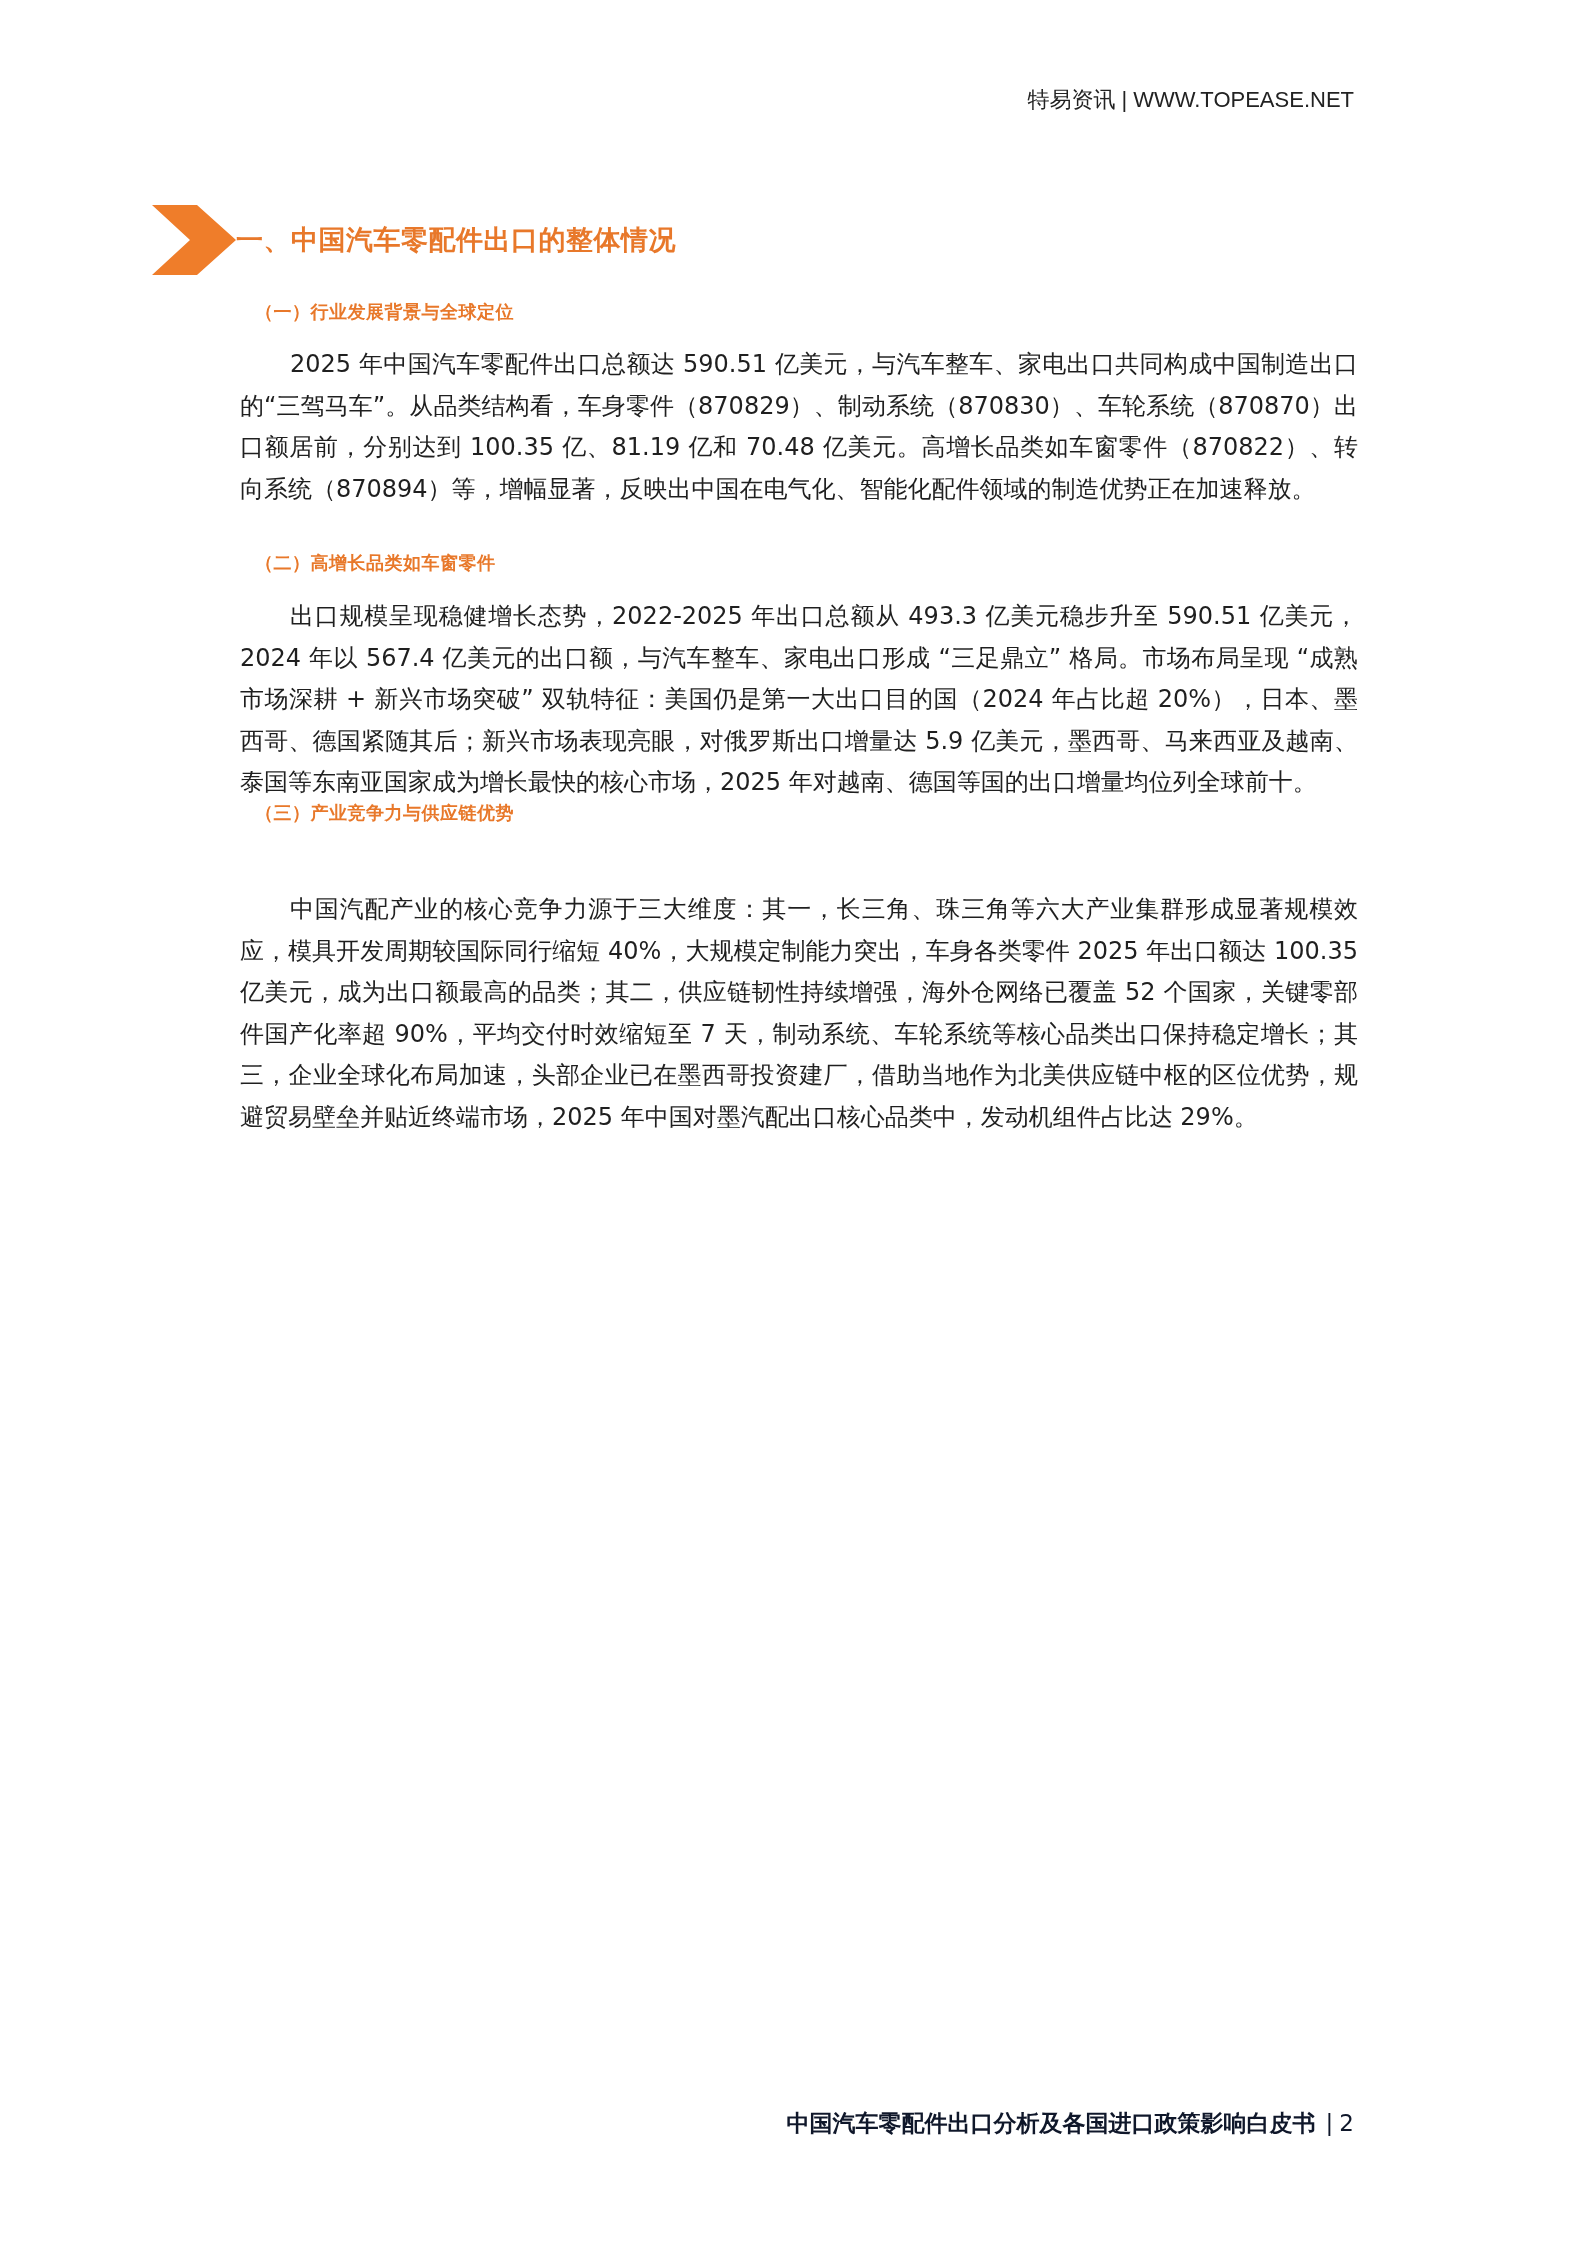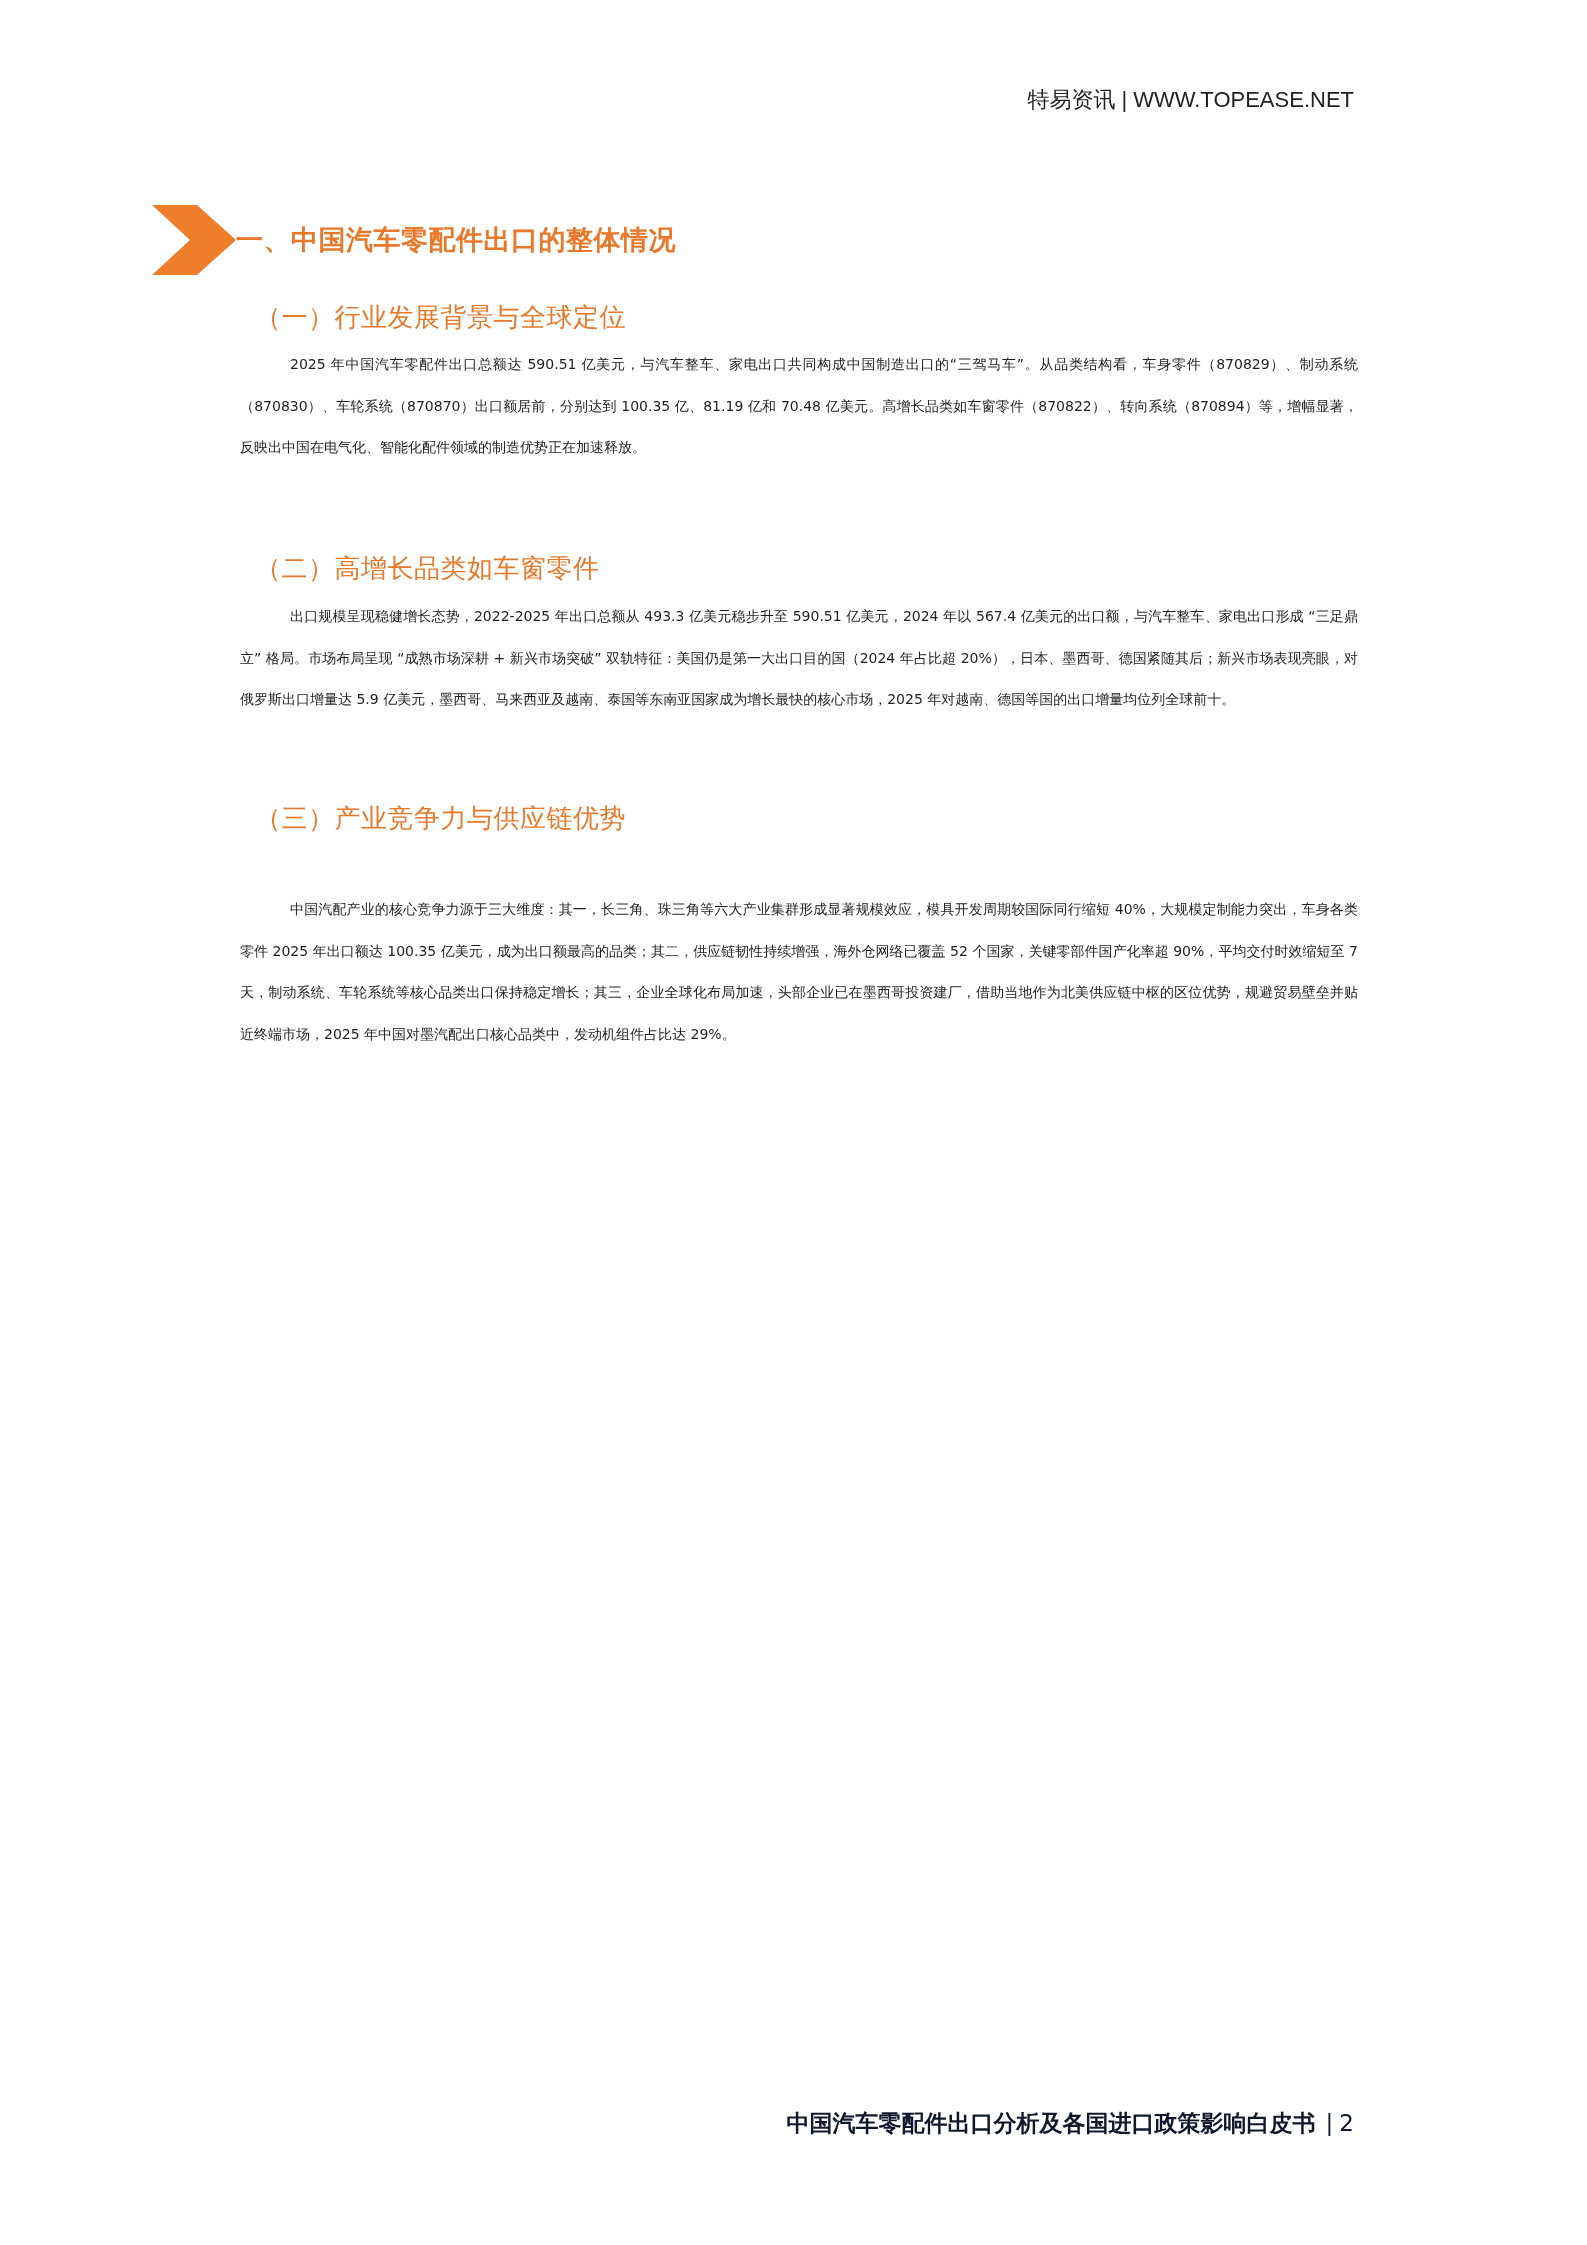--- a/index.html
+++ b/index.html
@@ -18,26 +18,26 @@
       position: absolute; left: 152px; top: 205px; height: 70px;
       display: flex; align-items: center; justify-content: space-between;
     }
     .chevron { width: 84px; height: 70px; display: block; }
     .h1-title {
       font-size: 27px; font-weight: bold; color: #e8782a; margin-left: 0px;
       letter-spacing: 0.5px;
     }
     .h2 {
       position: absolute; left: 255px;
-      font-size: 26px; font-weight: normal; color: #e8782a;
+      font-size: 18px; font-weight: bold; color: #e8782a;
       letter-spacing: 0.5px;
     }
     .para {
       position: absolute; left: 240px; width: 1118px;
-      font-size: 14px; line-height: 41.5px; color: #1f1f1f;
+      font-size: 24px; line-height: 41.5px; color: #1f1f1f;
       text-align: justify; text-indent: 50px;
       font-family: "DejaVu Sans", "Liberation Sans", sans-serif;
     }
     .footer {
       position: absolute; right: 233px; top: 2108px;
       font-size: 23px; font-weight: bold; color: #0f172a;
     }
     .footer .pipe { font-weight: normal; margin: 0 6px 0 10px; }
     .footer .pg { font-weight: normal; }
   </style>

